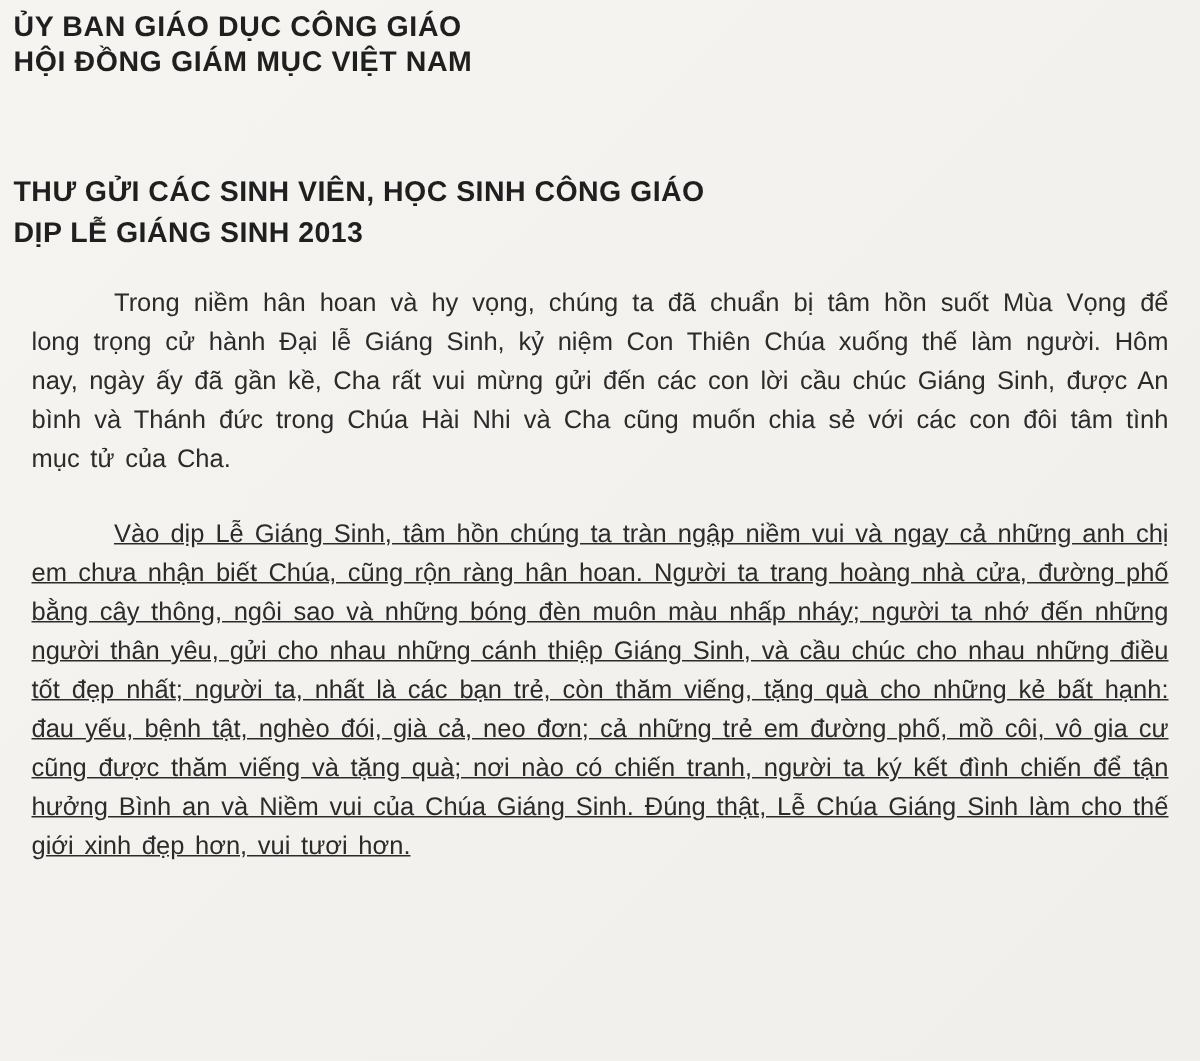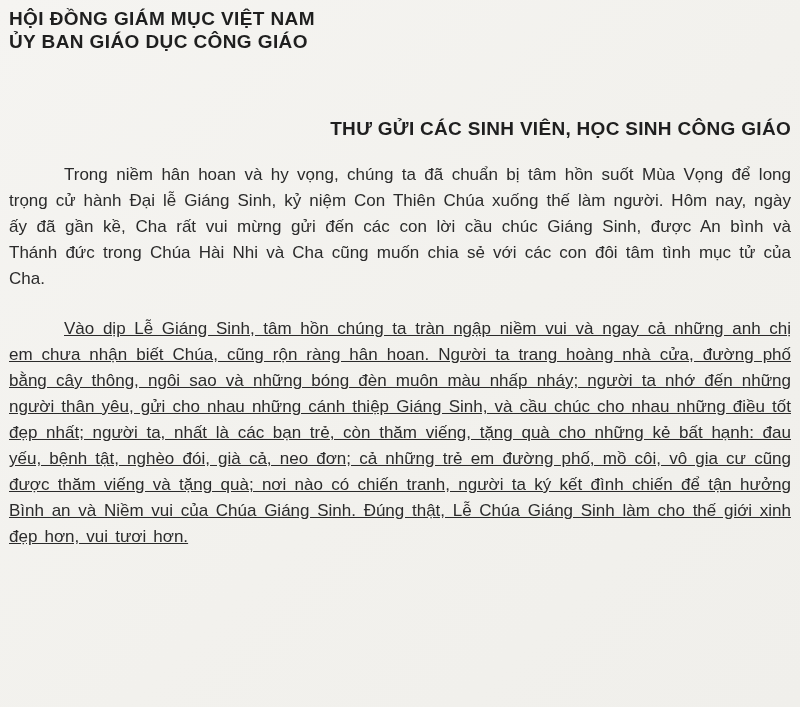--- a/index.html
+++ b/index.html
@@ -23,61 +23,62 @@
   }
   .letterhead {
     font-weight: bold;
     font-size: 19px;
     line-height: 23px;
     color: #1f1f1f;
     letter-spacing: 0.4px;
   }
   .title-block {
     margin-top: 62px;
-    text-align: right;
+    text-align: left;
     font-weight: bold;
     font-size: 19px;
     line-height: 27px;
     color: #1f1f1f;
     letter-spacing: 0.3px;
   }
   .salutation {
     margin-top: 86px;
     font-size: 17px;
     line-height: 26px;
     text-indent: 55px;
   }
   .body-para {
-    margin: 0;
+    margin: 12px;
     font-size: 17px;
     line-height: 26px;
     text-align: justify;
     text-indent: 55px;
     word-spacing: 0.14em;
   }
   .body-para.first {
     margin-top: 20px;
   }
   .body-para.second {
     margin-top: 24px;
     text-decoration: underline;
   }
 </style>
 </head>
 <body>
 
 <div class="page">
 
   <header class="letterhead">
+    <div class="lh-line">ỦY BAN GIÁO DỤC CÔNG GIÁO</div>
     <div class="lh-line">HỘI ĐỒNG GIÁM MỤC VIỆT NAM</div>
-    <div class="lh-line">ỦY BAN GIÁO DỤC CÔNG GIÁO</div>
   </header>
 
   <div class="title-block">
     <div>THƯ GỬI CÁC SINH VIÊN, HỌC SINH CÔNG GIÁO</div>
+    <div>DỊP LỄ GIÁNG SINH 2013</div>
   </div>
 
 
   <p class="body-para first">Trong niềm hân hoan và hy vọng, chúng ta đã chuẩn bị tâm hồn suốt Mùa Vọng để long trọng cử hành Đại lễ Giáng Sinh, kỷ niệm Con Thiên Chúa xuống thế làm người. Hôm nay, ngày ấy đã gần kề, Cha rất vui mừng gửi đến các con lời cầu chúc Giáng Sinh, được An bình và Thánh đức trong Chúa Hài Nhi và Cha cũng muốn chia sẻ với các con đôi tâm tình mục tử của Cha.</p>
 
   <p class="body-para second">Vào dịp Lễ Giáng Sinh, tâm hồn chúng ta tràn ngập niềm vui và ngay cả những anh chị em chưa nhận biết Chúa, cũng rộn ràng hân hoan. Người ta trang hoàng nhà cửa, đường phố bằng cây thông, ngôi sao và những bóng đèn muôn màu nhấp nháy; người ta nhớ đến những người thân yêu, gửi cho nhau những cánh thiệp Giáng Sinh, và cầu chúc cho nhau những điều tốt đẹp nhất; người ta, nhất là các bạn trẻ, còn thăm viếng, tặng quà cho những kẻ bất hạnh: đau yếu, bệnh tật, nghèo đói, già cả, neo đơn; cả những trẻ em đường phố, mồ côi, vô gia cư cũng được thăm viếng và tặng quà; nơi nào có chiến tranh, người ta ký kết đình chiến để tận hưởng Bình an và Niềm vui của Chúa Giáng Sinh. Đúng thật, Lễ Chúa Giáng Sinh làm cho thế giới xinh đẹp hơn, vui tươi hơn.</p>
 
 </div>
 
 </body></html>

